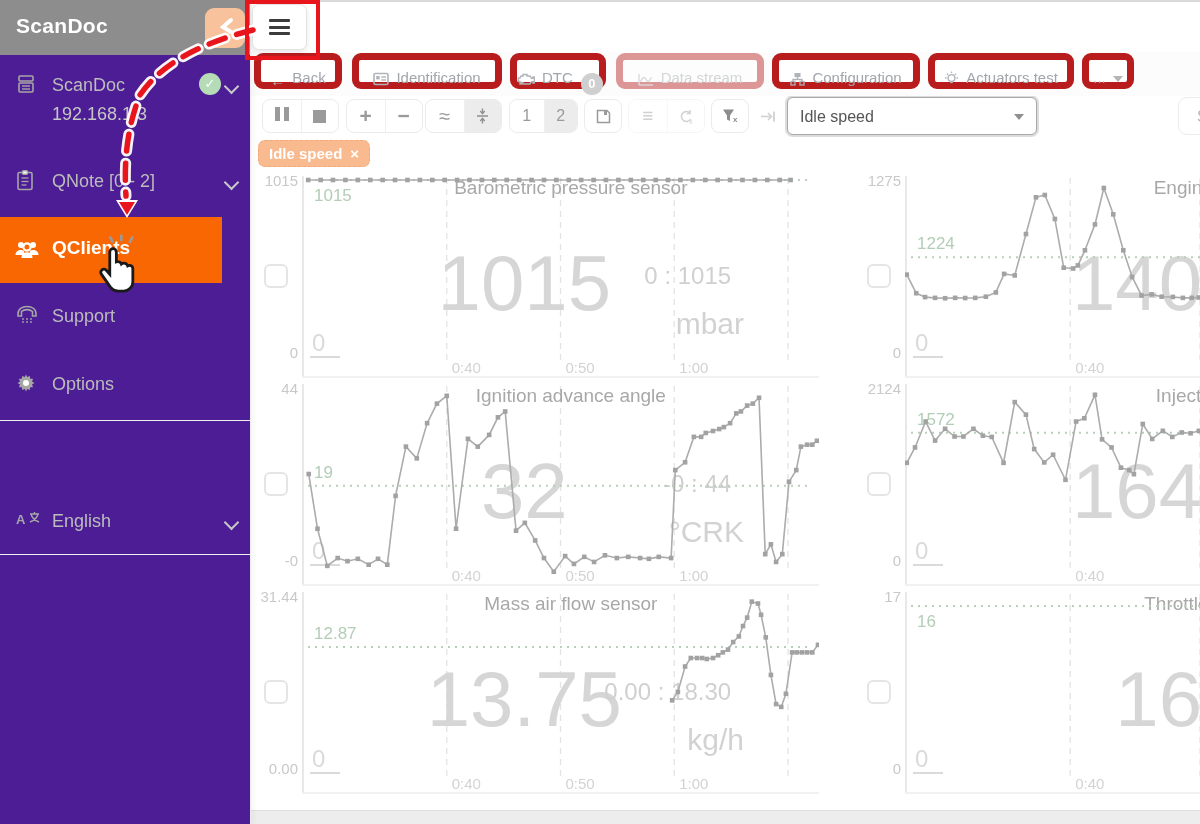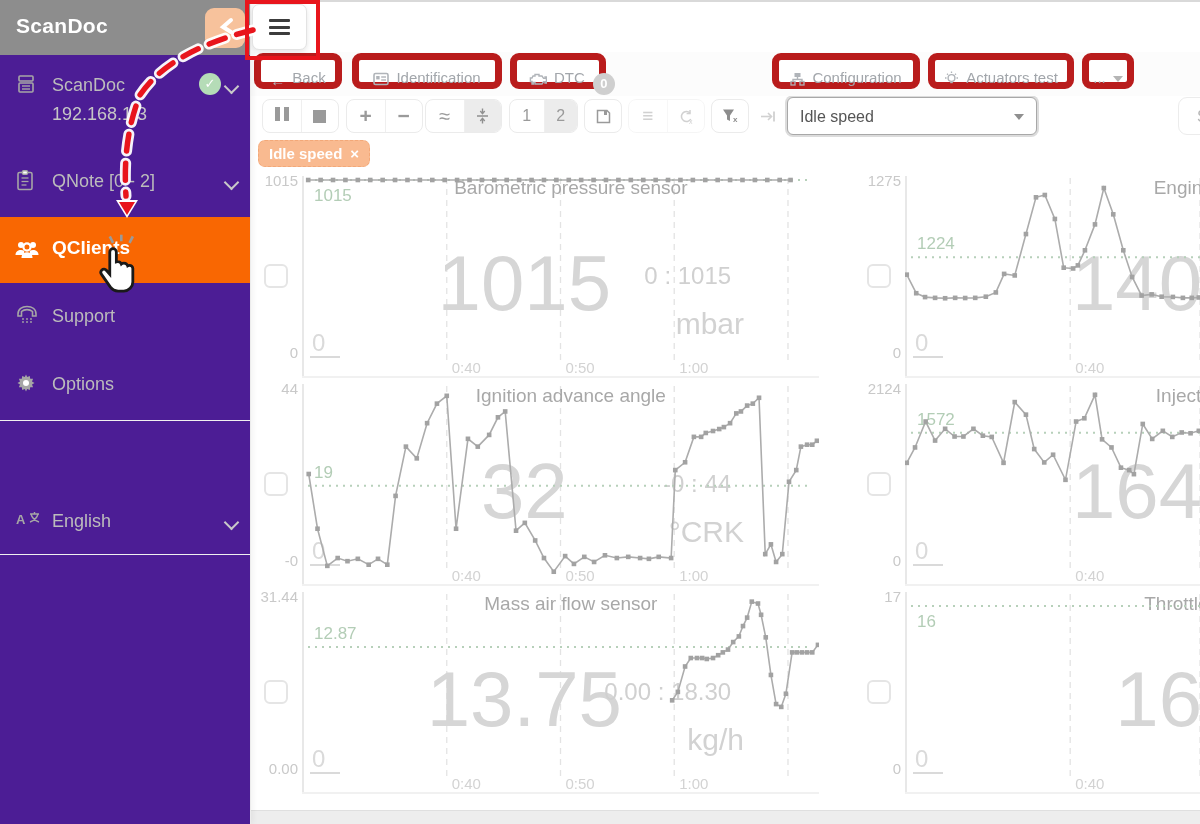--- a/index.html
+++ b/index.html
@@ -11,21 +11,21 @@
   .side-header{position:absolute;left:0;top:0;width:250px;height:55px;background:#8d8d8d;}
   .side-title{position:absolute;left:16px;top:14px;color:#fff;font-size:21px;font-weight:bold;letter-spacing:.3px;}
   .side-item{position:absolute;left:0;width:250px;height:30px;color:#bcbcbc;font-size:18px;}
   .side-item .s-icon{position:absolute;left:16px;top:2px;width:22px;height:22px;color:#a6a6a6;}
   .side-item .s-label{position:absolute;left:52px;top:3px;white-space:nowrap;}
   .chev{position:absolute;left:226px;top:9px;width:9px;height:9px;border-right:2px solid #c9c9c9;
         border-bottom:2px solid #c9c9c9;transform:rotate(45deg);}
   .check-badge{position:absolute;left:199px;top:1px;width:22px;height:22px;border-radius:50%;
         background:#b5dcb7;color:#fff;text-align:center;line-height:22px;font-size:13px;font-weight:bold;}
   .side-sub{position:absolute;left:52px;top:104px;color:#c6c6c6;font-size:18px;}
-  .side-active{position:absolute;left:0;top:217px;width:250px;height:66px;background:#f96702;}
+  .side-active{position:absolute;left:0;top:217px;width:222px;height:66px;background:#f96702;}
   .side-active .s-icon{position:absolute;left:14px;top:21px;width:26px;height:24px;color:#fff;}
   .side-active .s-label{position:absolute;left:52px;top:20px;color:#fff;font-size:19px;font-weight:bold;}
   .side-hr{position:absolute;left:0;width:250px;border-top:1px solid #f0f0f0;}
   
   .main-top{position:absolute;left:250px;top:0;width:950px;height:50px;background:#fff;border-top:2px solid #d9d9d9;z-index:2;}
   .ghost-btn{position:absolute;left:205px;top:8px;width:40px;height:40px;border-radius:9px;
              background:#f7c29c;z-index:6;}
   .burger-panel{position:absolute;left:252px;top:4px;width:53px;height:44px;background:#fff;
              border:1px solid #e3e3e3;border-radius:7px;box-shadow:0 2px 5px rgba(0,0,0,.10);z-index:7;}
   .burger-bars{position:absolute;left:16px;top:14px;width:21px;}
@@ -443,26 +443,35 @@
   <div class="tbtn" style="left:102px;width:150px;">
     <span class="ic">
       <svg width="16" height="14" viewBox="0 0 16 14">
           <rect x="1" y="1.5" width="14" height="11" rx="1.5" fill="none" stroke="#b0b4b9" stroke-width="1.6"></rect>
           <rect x="3.2" y="4" width="3.4" height="3.4" fill="#b0b4b9"></rect>
           <line x1="8.2" y1="5" x2="13" y2="5" stroke="#b0b4b9" stroke-width="1.4"></line>
           <line x1="8.2" y1="8" x2="13" y2="8" stroke="#b0b4b9" stroke-width="1.4"></line>
         </svg>
     </span><span>Identification</span>
   </div>
-  <div class="tbtn" style="left:260px;width:96px;padding-left:12px;">
+  <div class="tbtn" style="left:260px;width:96px;">
     <span class="ic">
       <svg width="18" height="14" viewBox="0 0 18 14">
           <path d="M4 4 h2 V2.5 h4 V4 h3 l1.6 2.4 H16 V5 h1.4 v6 H16 V9.6 h-1.4 L13 12 H6 v-1.6 H4.4 V12 H3 V9.5 H1.4 V6 H3 L4 4 Z" fill="none" stroke="#b0b4b9" stroke-width="1.4"></path>
         </svg>
     </span><span>DTC</span><span class="badge">0</span>
+  </div>
+  <div class="tbtn disabled" style="left:366px;width:148px;">
+    <span class="ic">
+      <svg width="16" height="13" viewBox="0 0 16 13">
+          <path d="M1 12 V1" stroke="#b0b4b9" stroke-width="1.4" fill="none"></path>
+          <path d="M1 12 H15" stroke="#b0b4b9" stroke-width="1.4" fill="none"></path>
+          <path d="M2.5 9 C5 3.5 6.5 3.5 8 6.5 C9.5 9.5 11 9 13.5 4.5" stroke="#b0b4b9" stroke-width="1.5" fill="none"></path>
+        </svg>
+    </span><span>Data stream</span>
   </div>
   <div class="tbtn" style="left:522px;width:148px;">
     <span class="ic">
       <svg width="15" height="14" viewBox="0 0 15 14">
           <rect x="4.5" y="1" width="6" height="4" fill="#b0b4b9"></rect>
           <line x1="7.5" y1="5" x2="7.5" y2="7.5" stroke="#b0b4b9" stroke-width="1.4"></line>
           <line x1="2.8" y1="10" x2="12.2" y2="10" stroke="#b0b4b9" stroke-width="0"></line>
           <path d="M3 9.5 V7.5 H12 V9.5" stroke="#b0b4b9" stroke-width="1.4" fill="none"></path>
           <rect x="1" y="9.5" width="4" height="3.5" fill="none" stroke="#b0b4b9" stroke-width="1.3"></rect>
           <rect x="10" y="9.5" width="4" height="3.5" fill="none" stroke="#b0b4b9" stroke-width="1.3"></rect>

